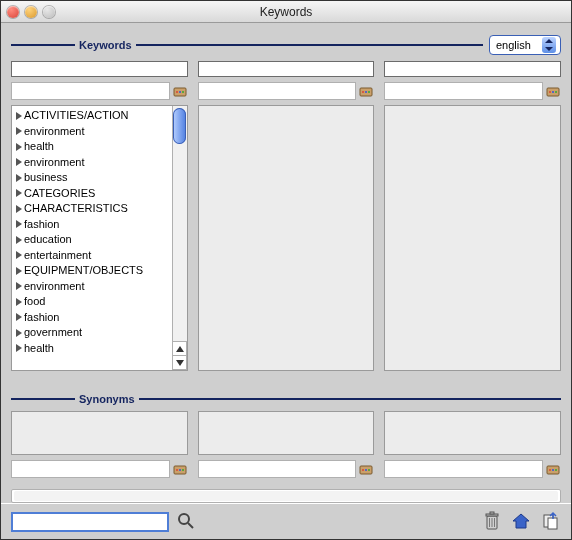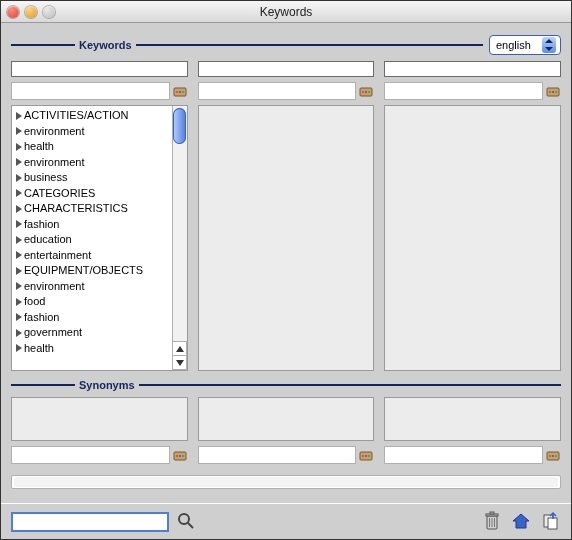--- a/index.html
+++ b/index.html
@@ -334,21 +334,21 @@
                 <circle cx="4" cy="8" r="1" fill="#d43"></circle>
                 <circle cx="7" cy="8" r="1" fill="#35d"></circle>
                 <circle cx="10" cy="8" r="1" fill="#3a3"></circle>
               </svg>
           </span>
         </div>
         <div class="list"></div>
       </div>
     </div>
 
-    <div class="section-head" style="margin-top:8px">
+    <div class="section-head" style="margin-top:22px">
       <div class="ln" style="width:64px"></div>
       <div class="lbl">Synonyms</div>
       <div class="ln long"></div>
     </div>
 
     <div class="syns">
       <div class="sbox"></div>
       <div class="sbox"></div>
       <div class="sbox"></div>
     </div>

